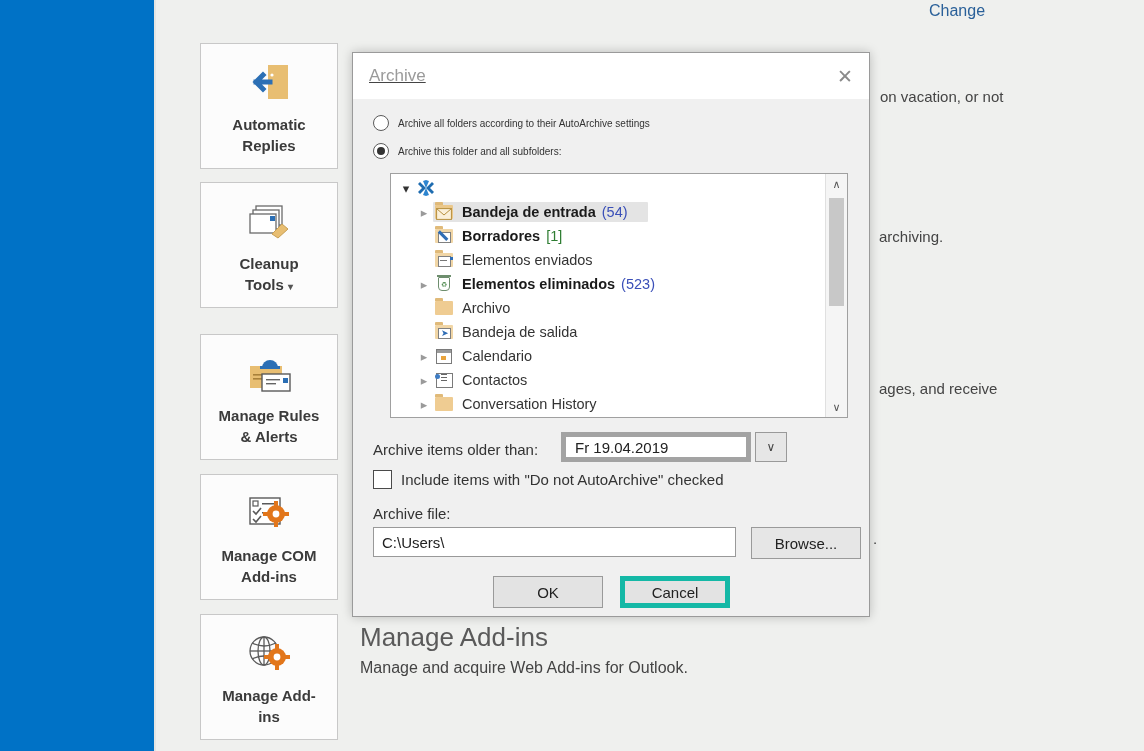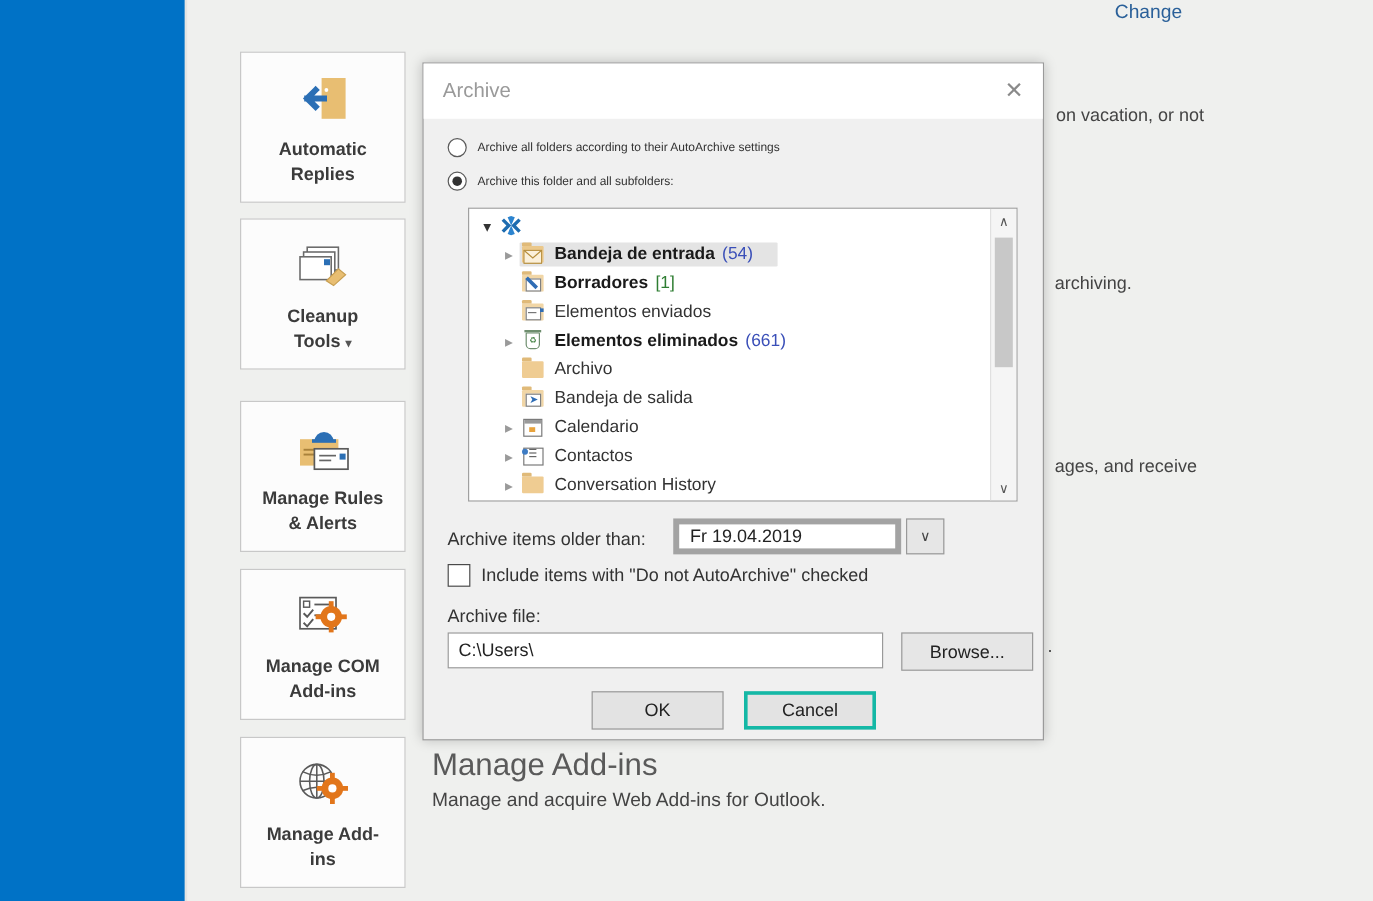--- a/index.html
+++ b/index.html
@@ -42,21 +42,21 @@
 
   
   .dialog {
     position:absolute; left:352px; top:52px; width:518px; height:565px;
     background:#F0F0F0; border:1px solid #9A9A9A;
     box-shadow:0 0 10px rgba(0,0,0,0.22);
     box-sizing:border-box;
   }
   .dlg-title-bar {
     height:46px; background:#FFFFFF; position:relative;
-    display:flex; align-items:center;
+    display:flex; align-items:center;text-decoration:underline;
   }
   .dlg-title { margin-left:16px; font-size:17px; color:#9A9A9A; }
   .dlg-close {
     position:absolute; right:8px; top:8px; width:32px; height:30px;
     display:flex; align-items:center; justify-content:center;
     color:#8A8A8A; font-size:19px; line-height:1; cursor:pointer;
   }
 
   .radio-row { display:flex; align-items:center; margin:0 0 0 12px; }
   .radio-row.r1 { position:absolute; left:8px; top:62px; }
@@ -157,21 +157,21 @@
     background:#E6E6E6; border:1px solid #9A9A9A; box-sizing:border-box;
     display:flex; align-items:center; justify-content:center; font-size:15px; color:#222; cursor:pointer;
   }
   .ok-btn {
     position:absolute; left:140px; top:523px; width:110px; height:32px;
     background:#E3E3E3; border:1px solid #9A9A9A; box-sizing:border-box;
     display:flex; align-items:center; justify-content:center; font-size:15px; color:#222; cursor:pointer;
   }
   .cancel-btn {
     position:absolute; left:267px; top:523px; width:110px; height:32px;
-    background:#E3E3E3; border:3px solid #14b8a6; box-sizing:border-box;
+    background:#E3E3E3; border:5px solid #14b8a6; box-sizing:border-box;
     display:flex; align-items:center; justify-content:center; font-size:15px; color:#222; cursor:pointer;
   }
 </style>
 </head>
 <body>
 
 <div class="blue-rail"></div>
 <div class="rail-edge"></div>
 
 <div class="bg-change">Change</div>
@@ -365,21 +365,21 @@
       </div>
 
       <div class="tnode" style="padding-left:24px;">
         <div class="chev">▸</div>
         <div class="hl">
           <div class="ticon">
             <div class="bin"></div>
             <div style="position:absolute;left:8px;top:7px;width:6px;height:6px;color:#4F8A4F;font-size:7px;line-height:6px;text-align:center;">♻</div>
           </div>
           <div class="tlabel b">Elementos eliminados</div>
-          <div class="tcount">(661)</div>
+          <div class="tcount">(523)</div>
         </div>
       </div>
 
       <div class="tnode" style="padding-left:24px;">
         <div class="chev blank">▸</div>
         <div class="hl">
           <div class="ticon">
               <div class="fold plain"></div>
             </div>
           <div class="tlabel">Archivo</div>

